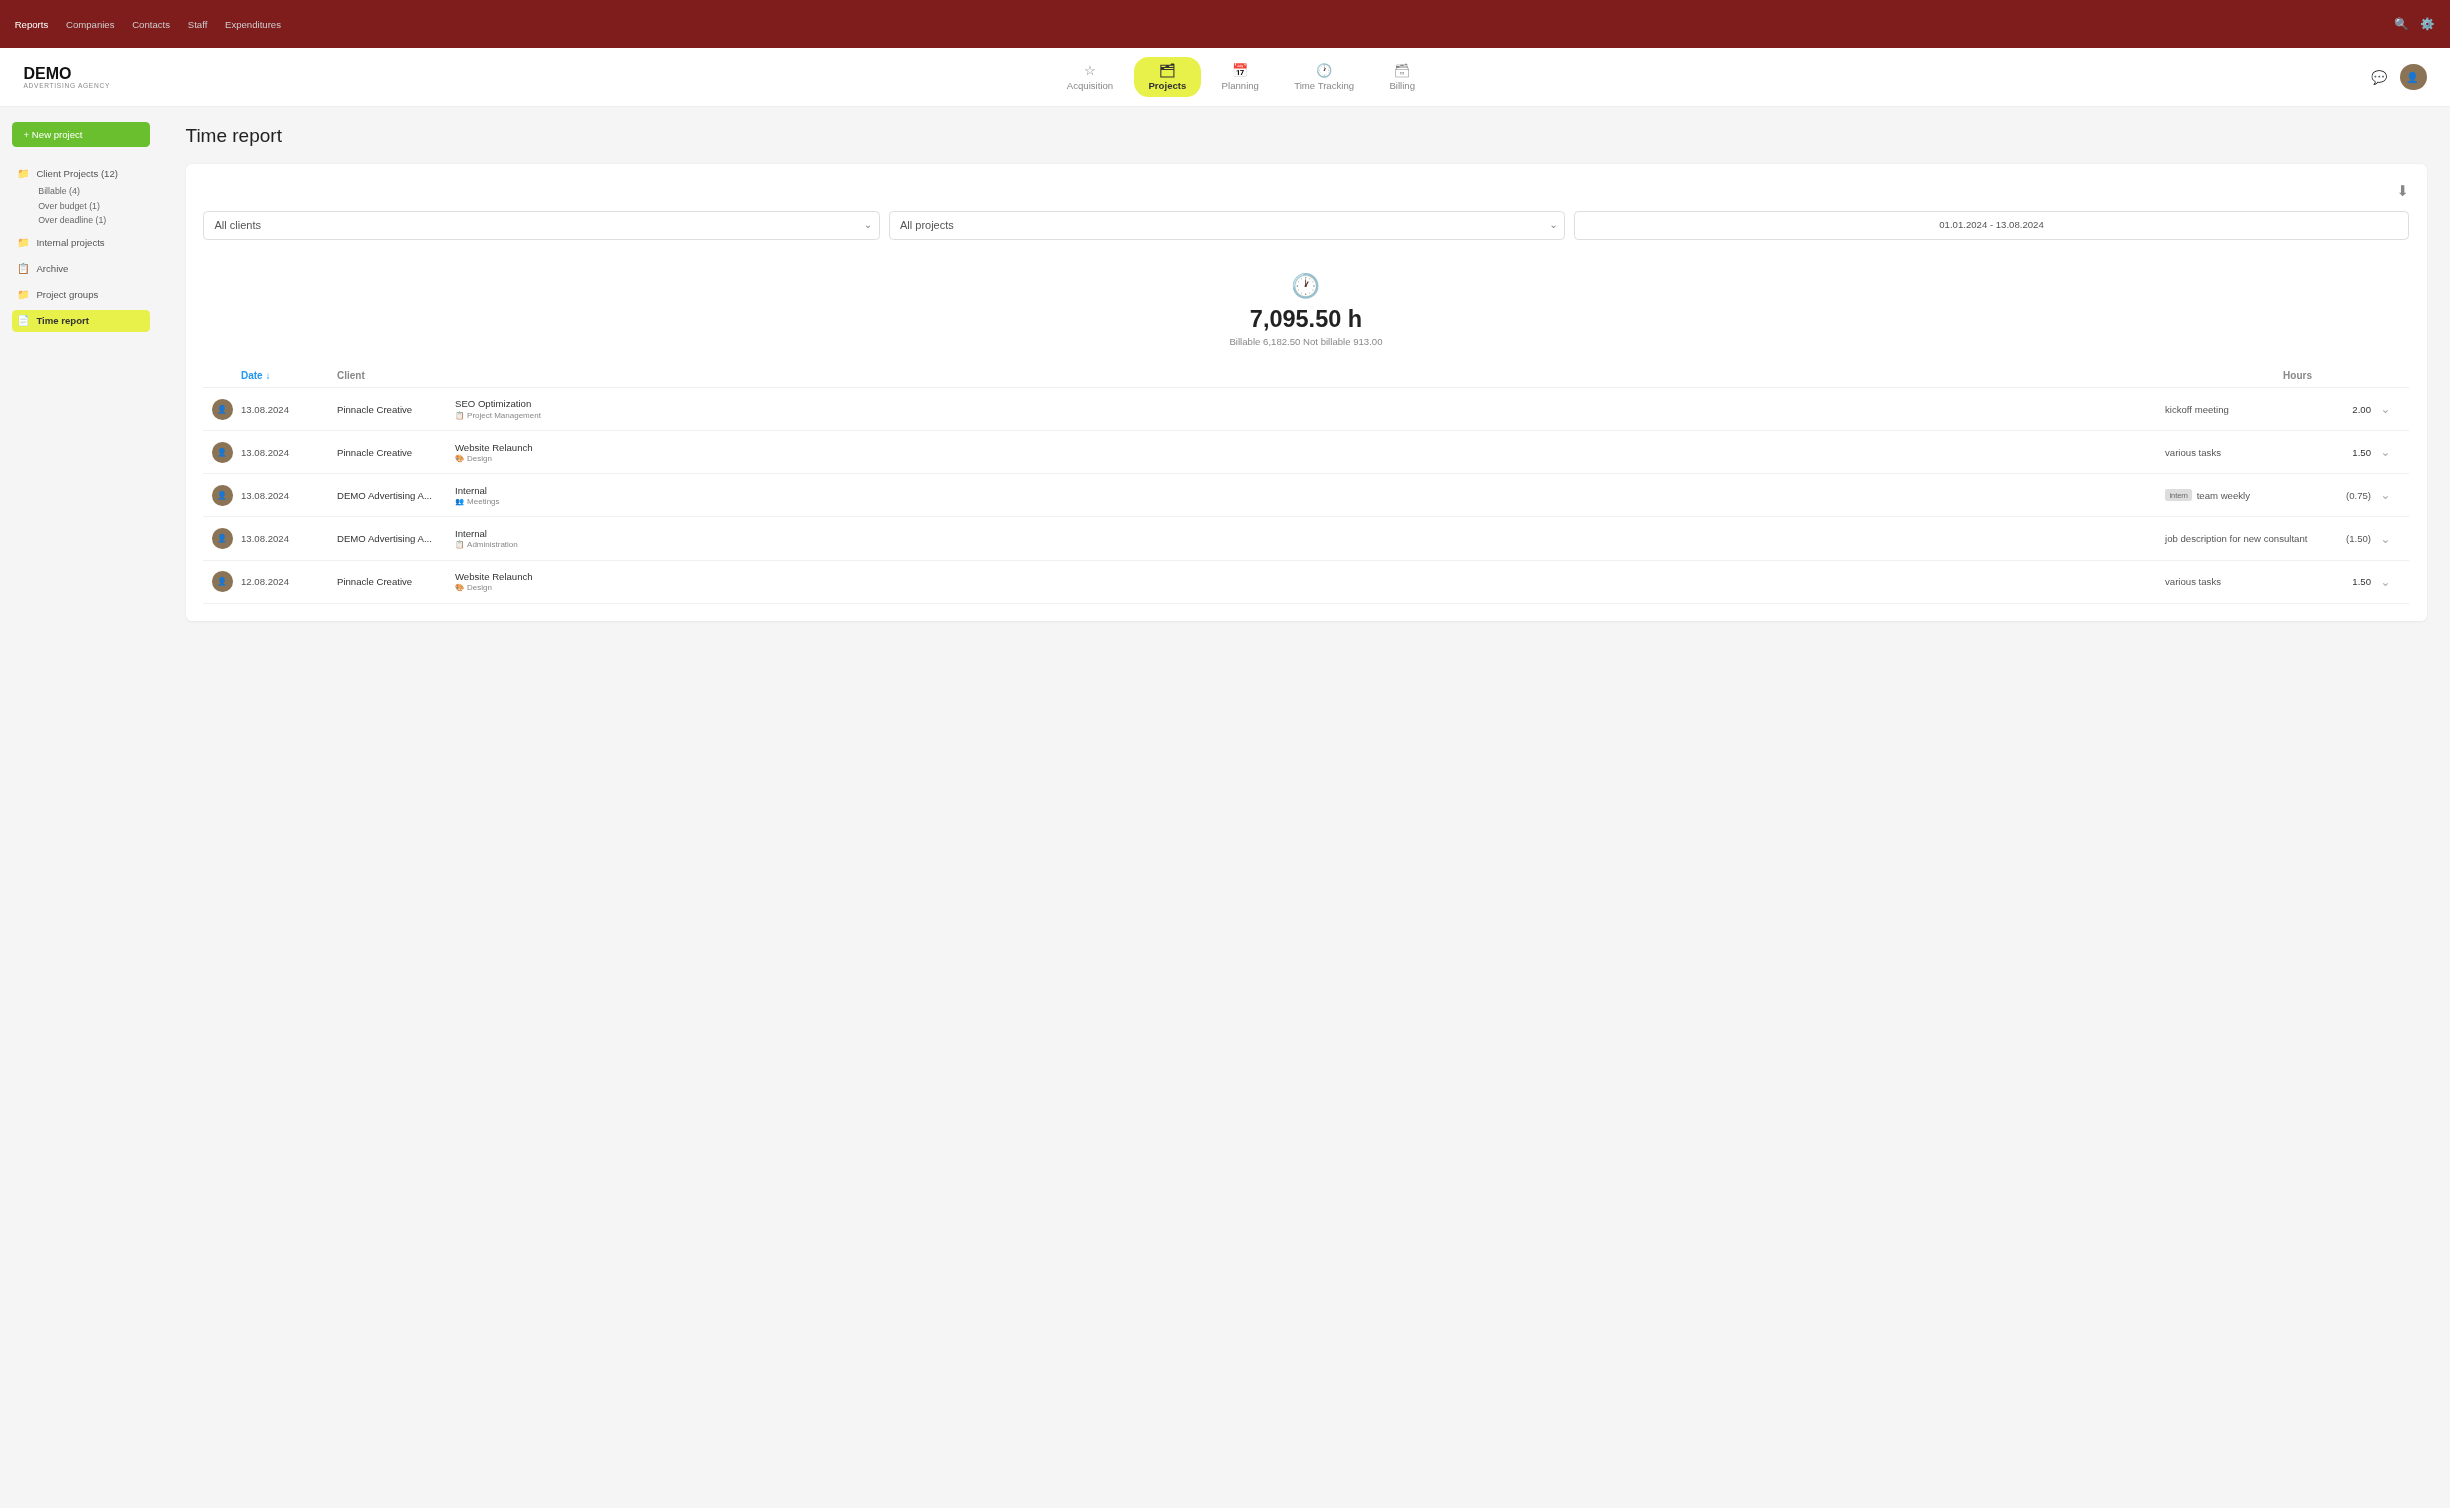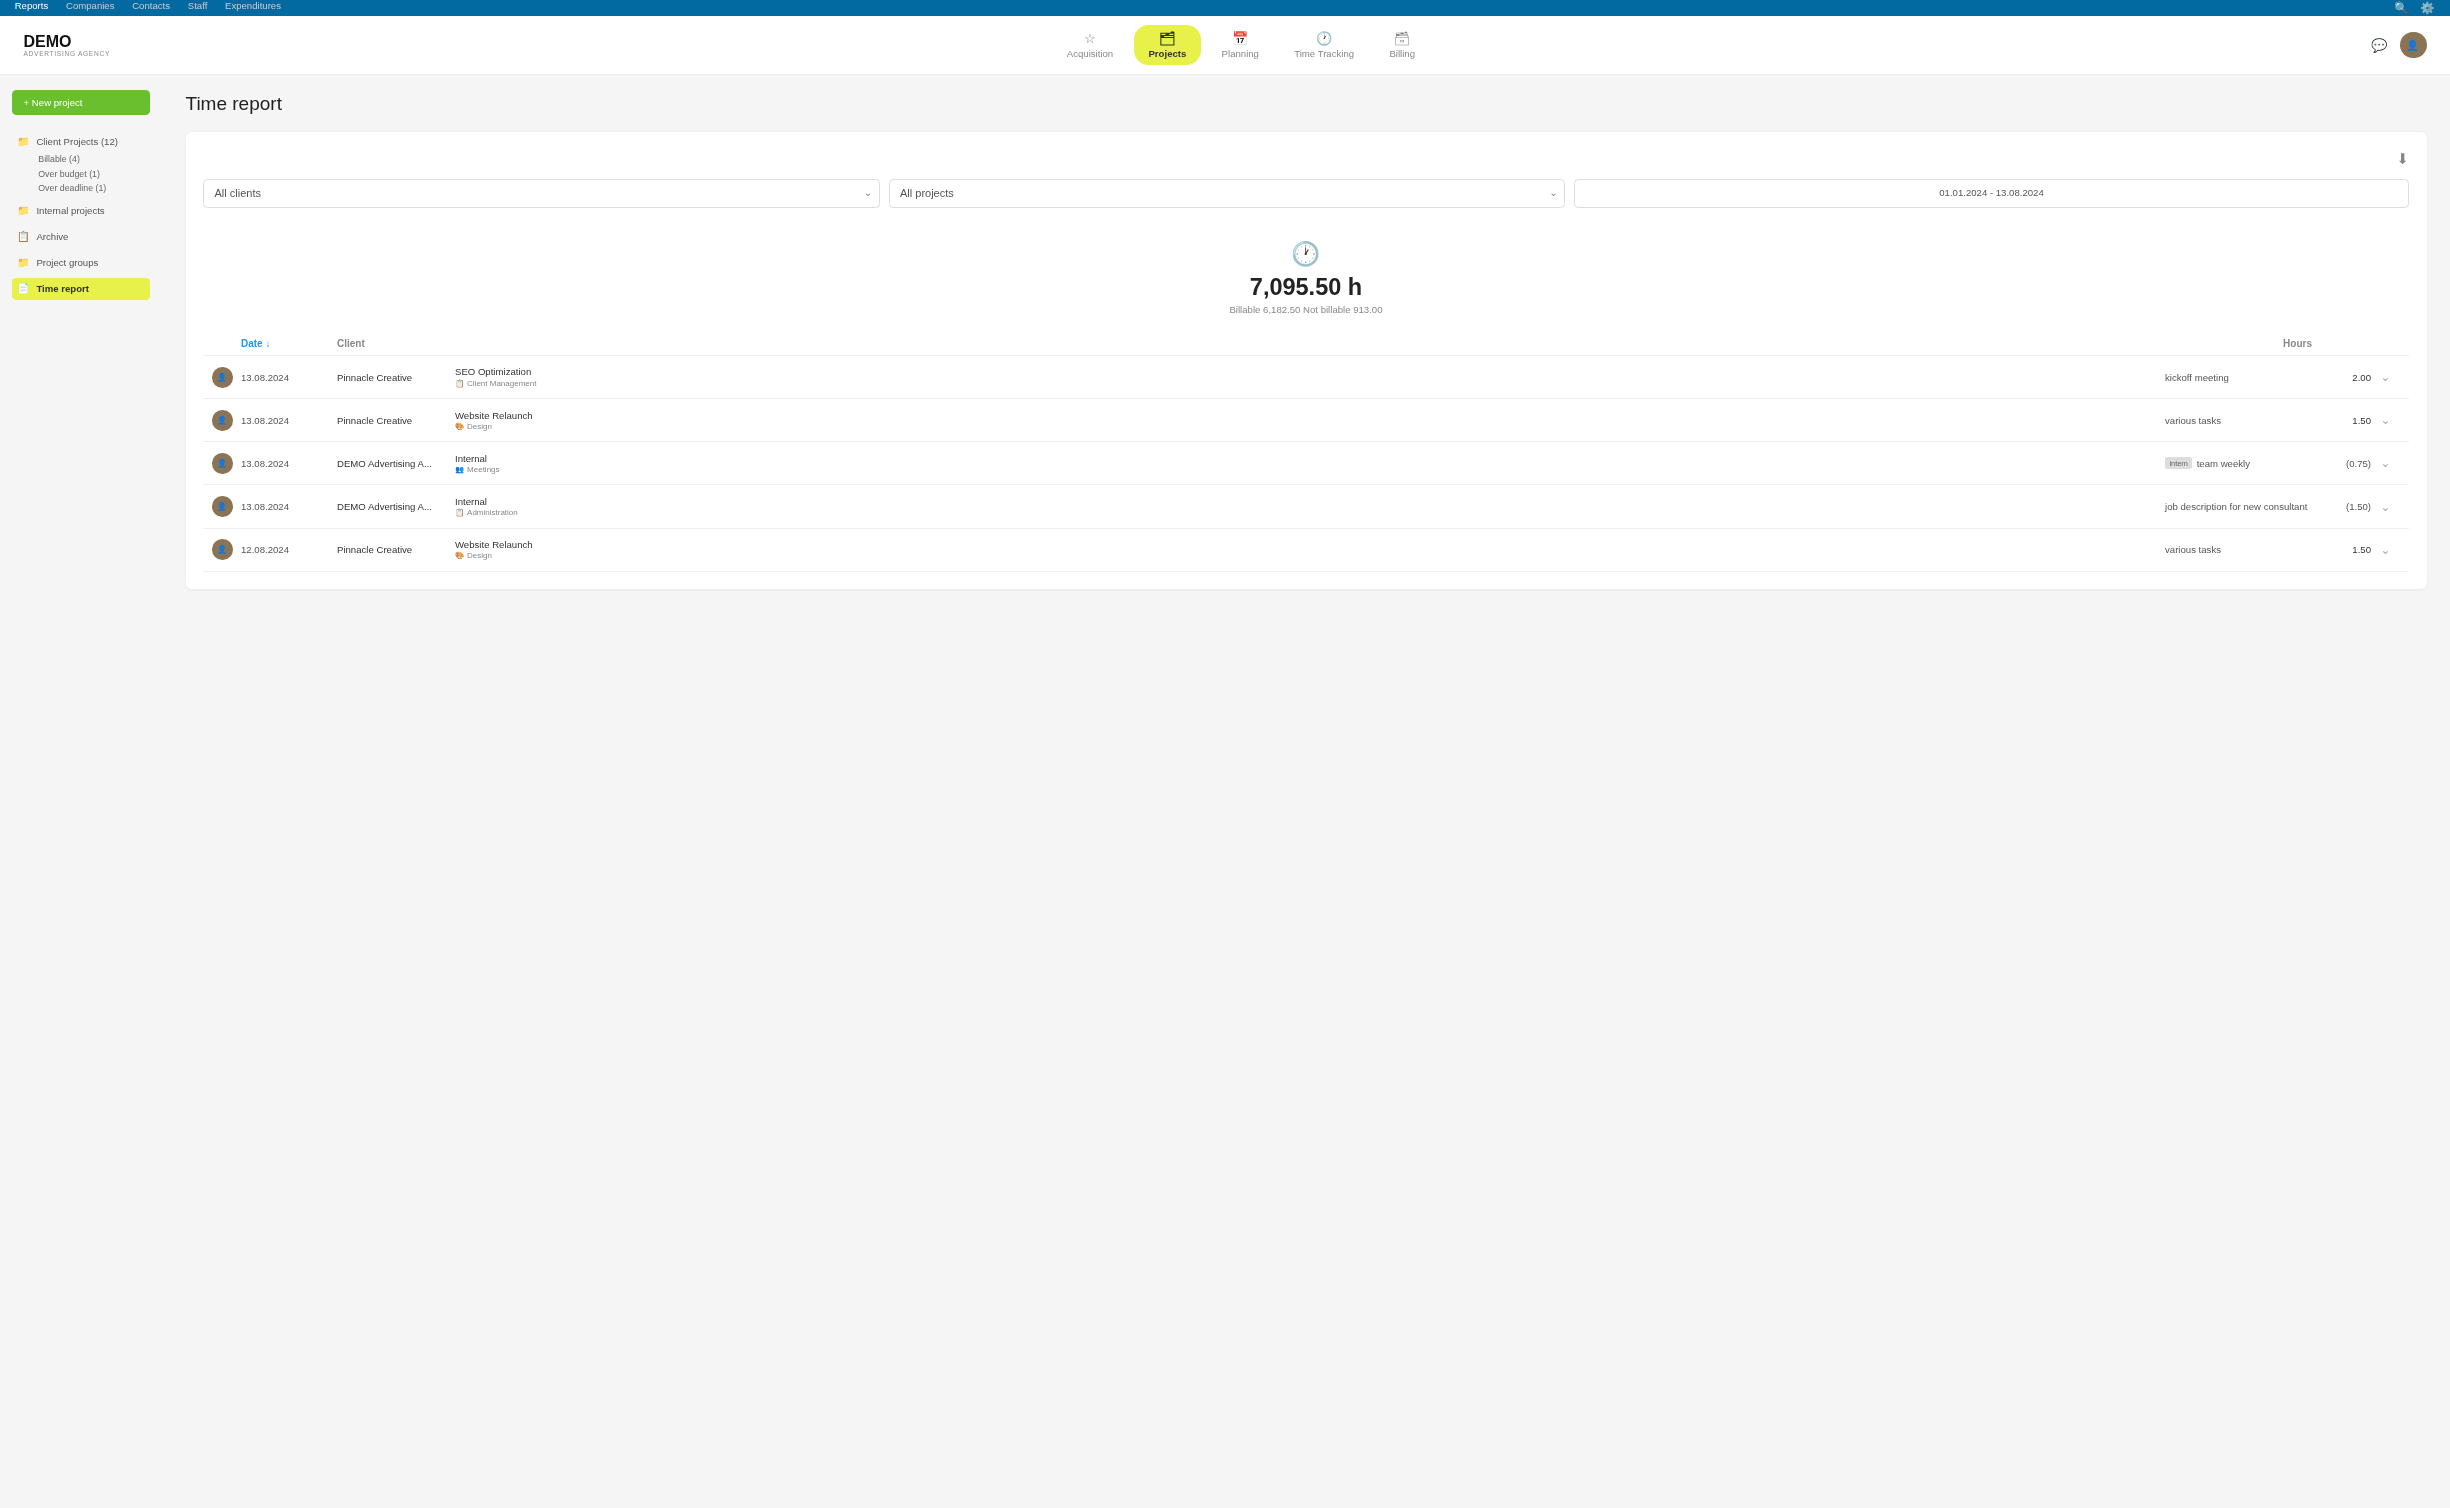--- a/index.html
+++ b/index.html
@@ -1,19 +1,19 @@
 <!DOCTYPE html>
 <html style="font-size:11.8px"><head>
   <meta charset="utf-8">
   <style>
     * { box-sizing: border-box; margin: 0; padding: 0; }
     body { font-family: -apple-system, BlinkMacSystemFont, 'Segoe UI', sans-serif; background: #f5f5f5; color: #333; font-size: 10.3px; }
 
     
-    .top-nav { background: #0369a1; display: flex; padding: 0 14.7px; height: 16px; }
+    .top-nav { background: #7f1d1d; display: flex; align-items: center; padding: 0 14.7px; height: 48px; }
     .top-nav-items { display: flex; gap: 17.7px; flex: 1; }
     .top-nav-item { color: #ccc; font-size: 9.6px; cursor: pointer; text-decoration: none; }
     .top-nav-item.active { color: #fff; }
     .top-nav-icons { display: flex; gap: 11.8px; align-items: center; }
     .top-nav-icon { color: #ccc; cursor: pointer; font-size: 11.8px; }
 
     
     .header-bar { background: #fff; display: flex; align-items: center; padding: 0 23.5px; height: 59px; border-bottom: 0.7px solid #eee; }
     .logo { margin-right: auto; }
     .logo-text { font-size: 16px; font-weight: 900; color: #111; line-height: 1; }
@@ -223,21 +223,21 @@
           <div class="table-row">
       <div class="col-avatar">
         <div class="row-avatar">👤</div>
       </div>
       <div class="col-date-val">13.08.2024</div>
       <div class="col-client">Pinnacle Creative</div>
       <div class="col-project">
         <div class="project-name">SEO Optimization</div>
         <div class="project-sub">
           <span class="project-sub-icon">📋</span>
-          <span>Client Management</span>
+          <span>Project Management</span>
         </div>
       </div>
       <div class="col-task">
 
         <span>kickoff meeting</span>
       </div>
       <div class="col-hours ">2.00</div>
       <div class="col-expand">
         <span class="expand-icon">⌄</span>
       </div>

